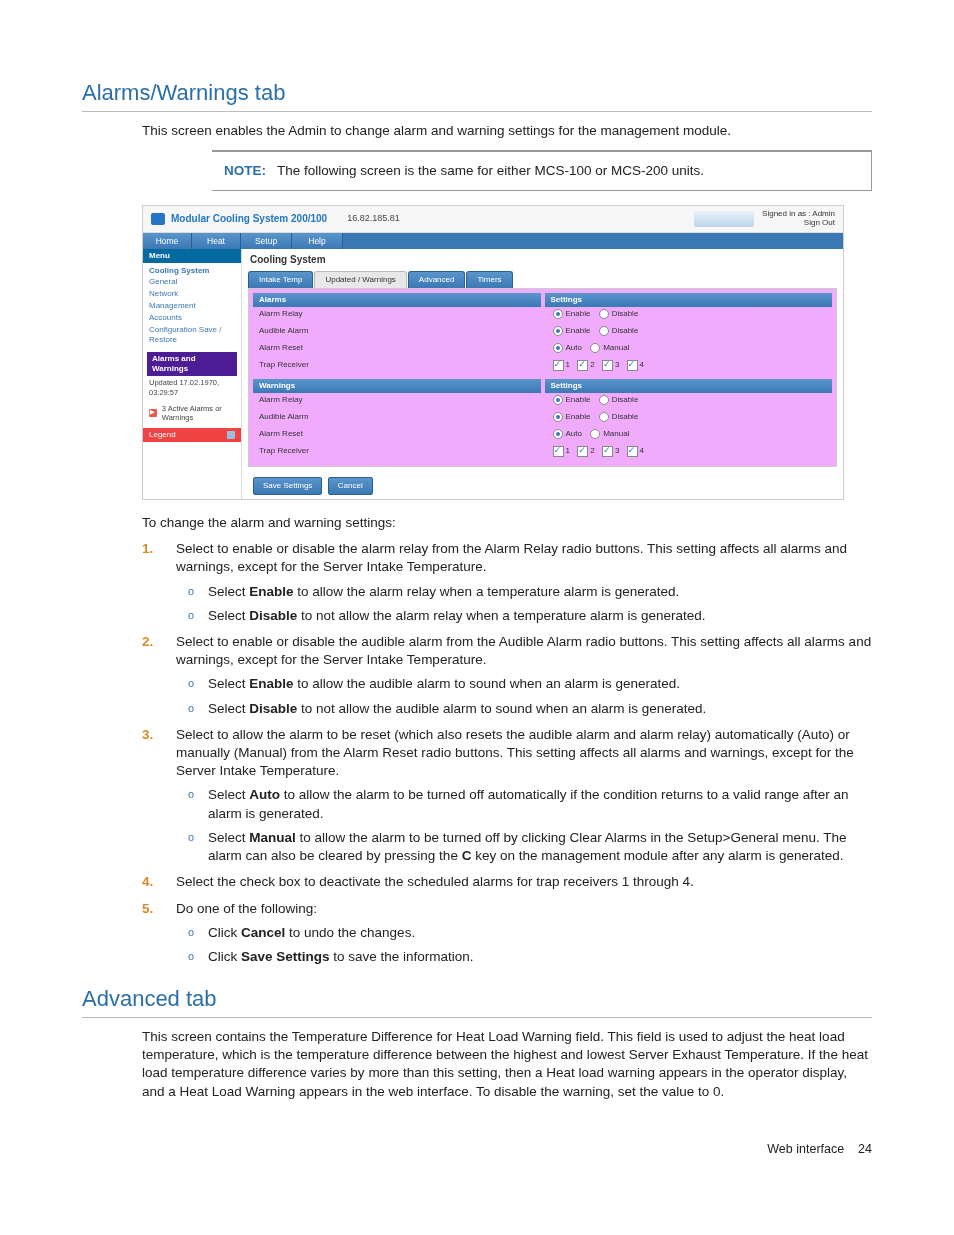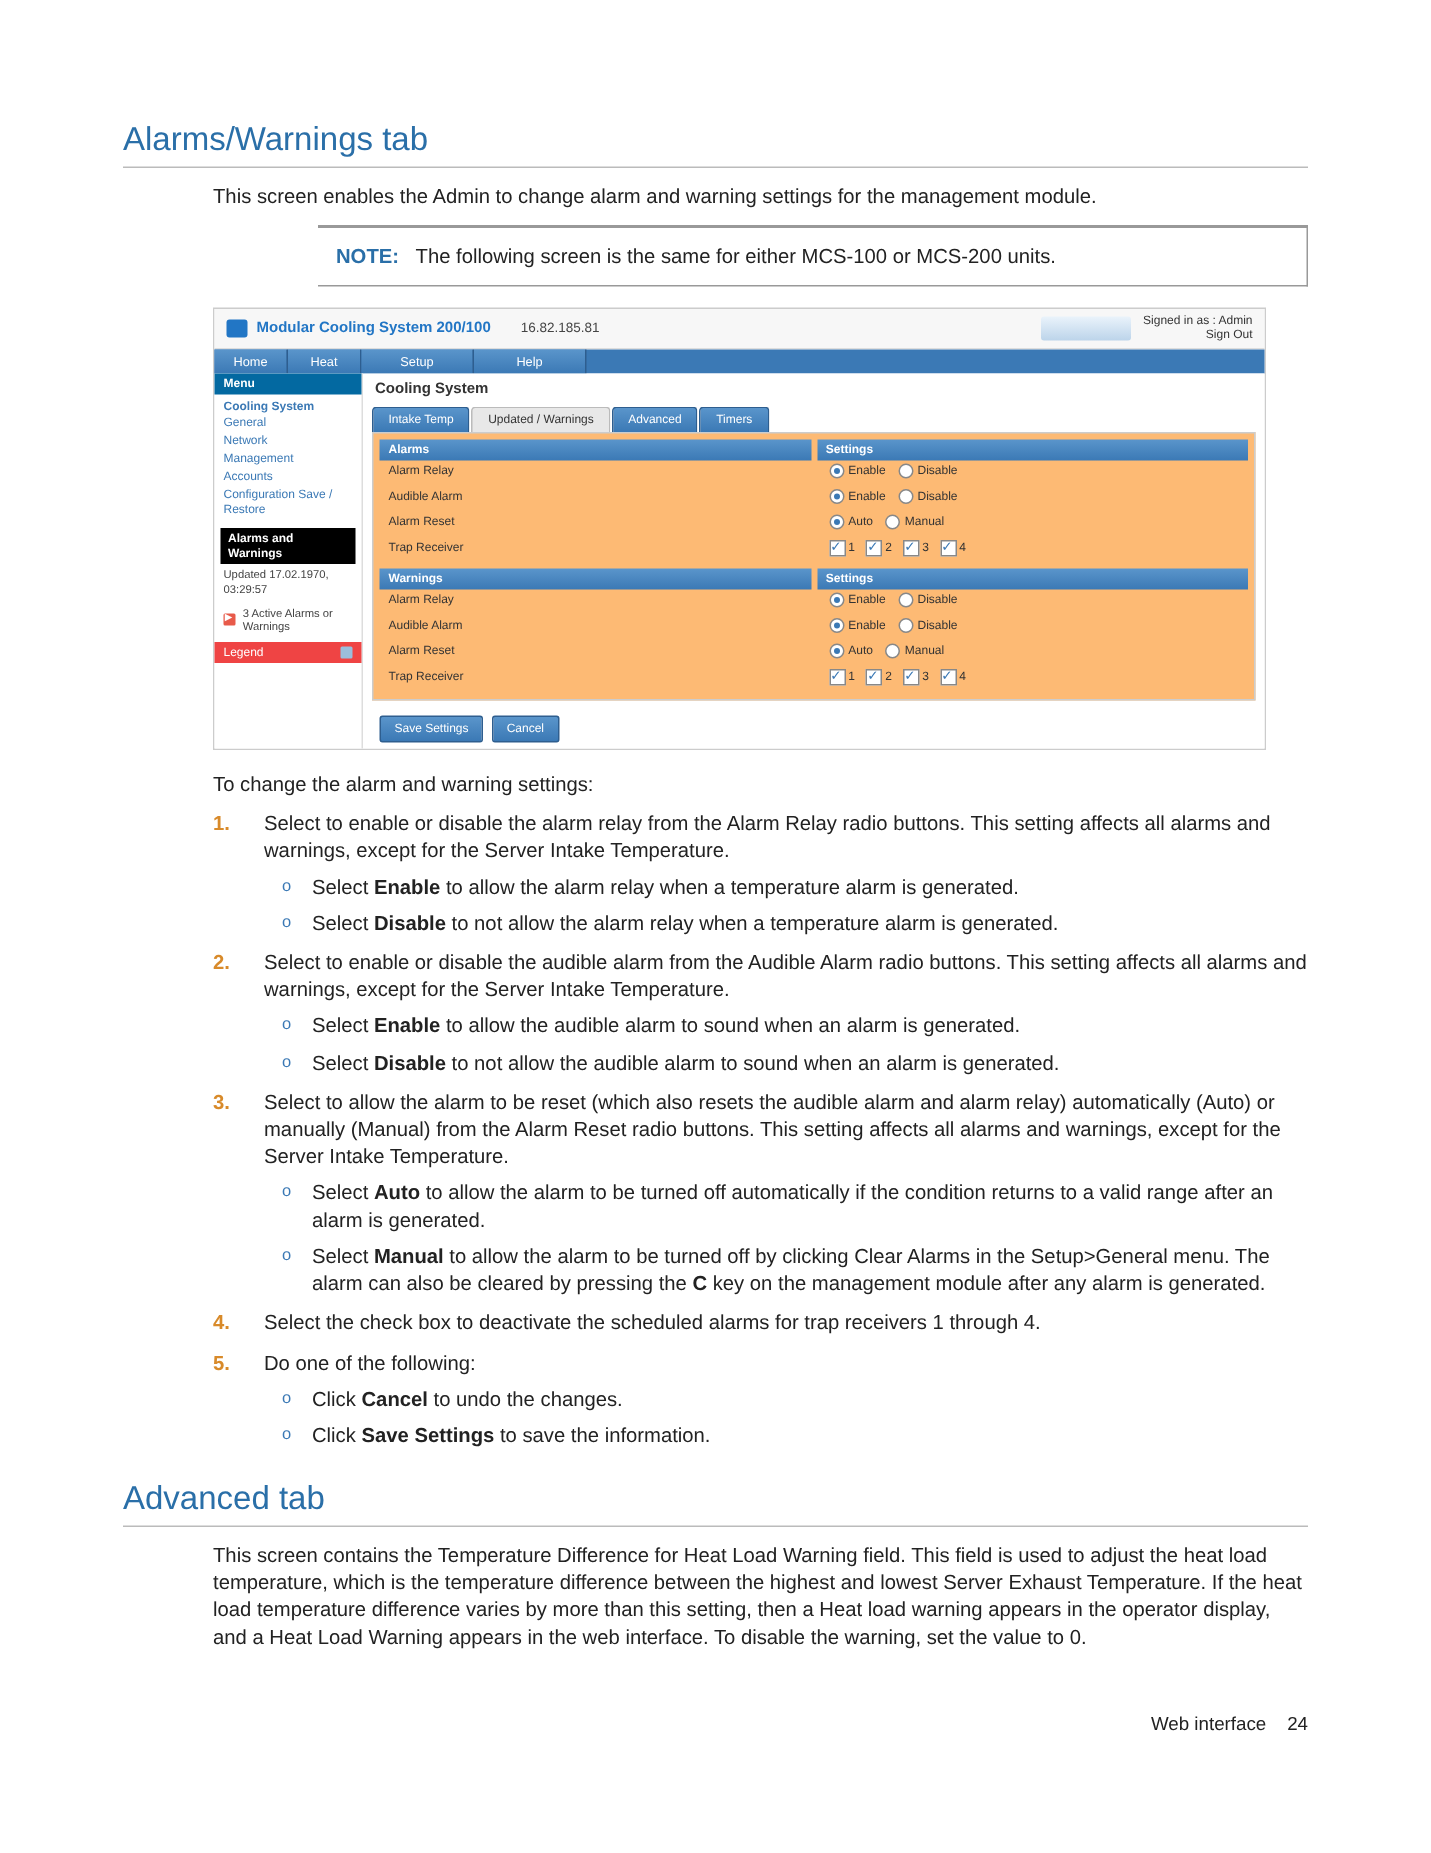--- a/index.html
+++ b/index.html
@@ -101,42 +101,42 @@
   .scr-top .sign { margin-left:8px; font-size:8px; text-align:right; color:#333; line-height:1.1;}
   .scr-nav {
     display:flex; background:#3b79b5;
   }
   .scr-nav .col-l { display:flex; width:98px;}
   .scr-nav .tab {
     flex:1;
     text-align:center;
     color:#fff;
     font-size:8.5px;
-    padding:3px 12px;
+    padding:3px 0;
     background:linear-gradient(#5a95cb,#3b79b5);
     border-right:1px solid #2e5e8f;
   }
   .scr-nav .col-r { display:flex; }
   .scr-nav .col-r .tab { width:50px; }
   .scr-body { display:flex; }
   .scr-menu {
     width:98px; background:#fff; border-right:1px solid #ddd;
     padding-bottom:6px;
   }
   .scr-menu .mh {
     background:#0369a1; color:#fff; font-size:8px; padding:2px 6px; font-weight:bold;
   }
   .scr-menu .ms {
     color:#3b79b5; font-weight:bold; font-size:8px; padding:3px 6px 0 6px;
   }
   .scr-menu .mi {
     color:#3b79b5; font-size:8px; padding:1px 6px 1px 6px;
   }
   .scr-menu .mbox {
-    margin:6px 4px 0 4px; background:#000000; color:#fff; font-size:8px; padding:2px 5px; font-weight:bold;
+    margin:6px 4px 0 4px; background:#4c1d95; color:#fff; font-size:8px; padding:2px 5px; font-weight:bold;
   }
   .scr-menu .mnote { font-size:7.5px; padding:2px 6px 4px 6px; color:#444;}
   .scr-menu .alarmrow {
     display:flex; align-items:center; font-size:7.5px; padding:3px 6px 2px 6px; color:#444;
   }
   .scr-menu .alarmrow .sq {
     width:10px;height:8px;background:#e85a4a;margin-right:5px;border-radius:1px;position:relative;
   }
   .scr-menu .alarmrow .sq::after{content:"▶";position:absolute;right:2px;top:-1px;color:#fff;font-size:6.5px;}
   .scr-menu .legend {
@@ -147,21 +147,21 @@
   .scr-main { flex:1; background:#fff; }
   .scr-main .title { font-weight:bold; font-size:10px; padding:5px 8px 4px 8px; }
   .scr-tabs { display:flex; padding:0 6px; gap:0;}
   .scr-tabs .t {
     font-size:8px; padding:3px 10px; color:#fff;
     background:linear-gradient(#5a95cb,#3b79b5); border:1px solid #2e5e8f; border-bottom:none;
     border-radius:3px 3px 0 0; margin-right:1px;
   }
   .scr-tabs .t.active { background:#e8e8e8; color:#333; border-color:#bbb;}
   .scr-panel {
-    margin:0 6px 6px 6px; border:1px solid #ccc; background:#fdba74;
+    margin:0 6px 6px 6px; border:1px solid #ccc; background:#f0abfc;
     padding:4px 0 4px 0;
   }
   .scr-sec-h {
     display:flex;
   }
   .scr-sec-h .hl, .scr-sec-h .hr {
     flex:1; background:linear-gradient(#5a95cb,#3b79b5); color:#fff; font-size:8px; font-weight:bold;
     padding:2px 6px;
   }
   .scr-sec-h .hl { margin:0 2px 0 4px;}

